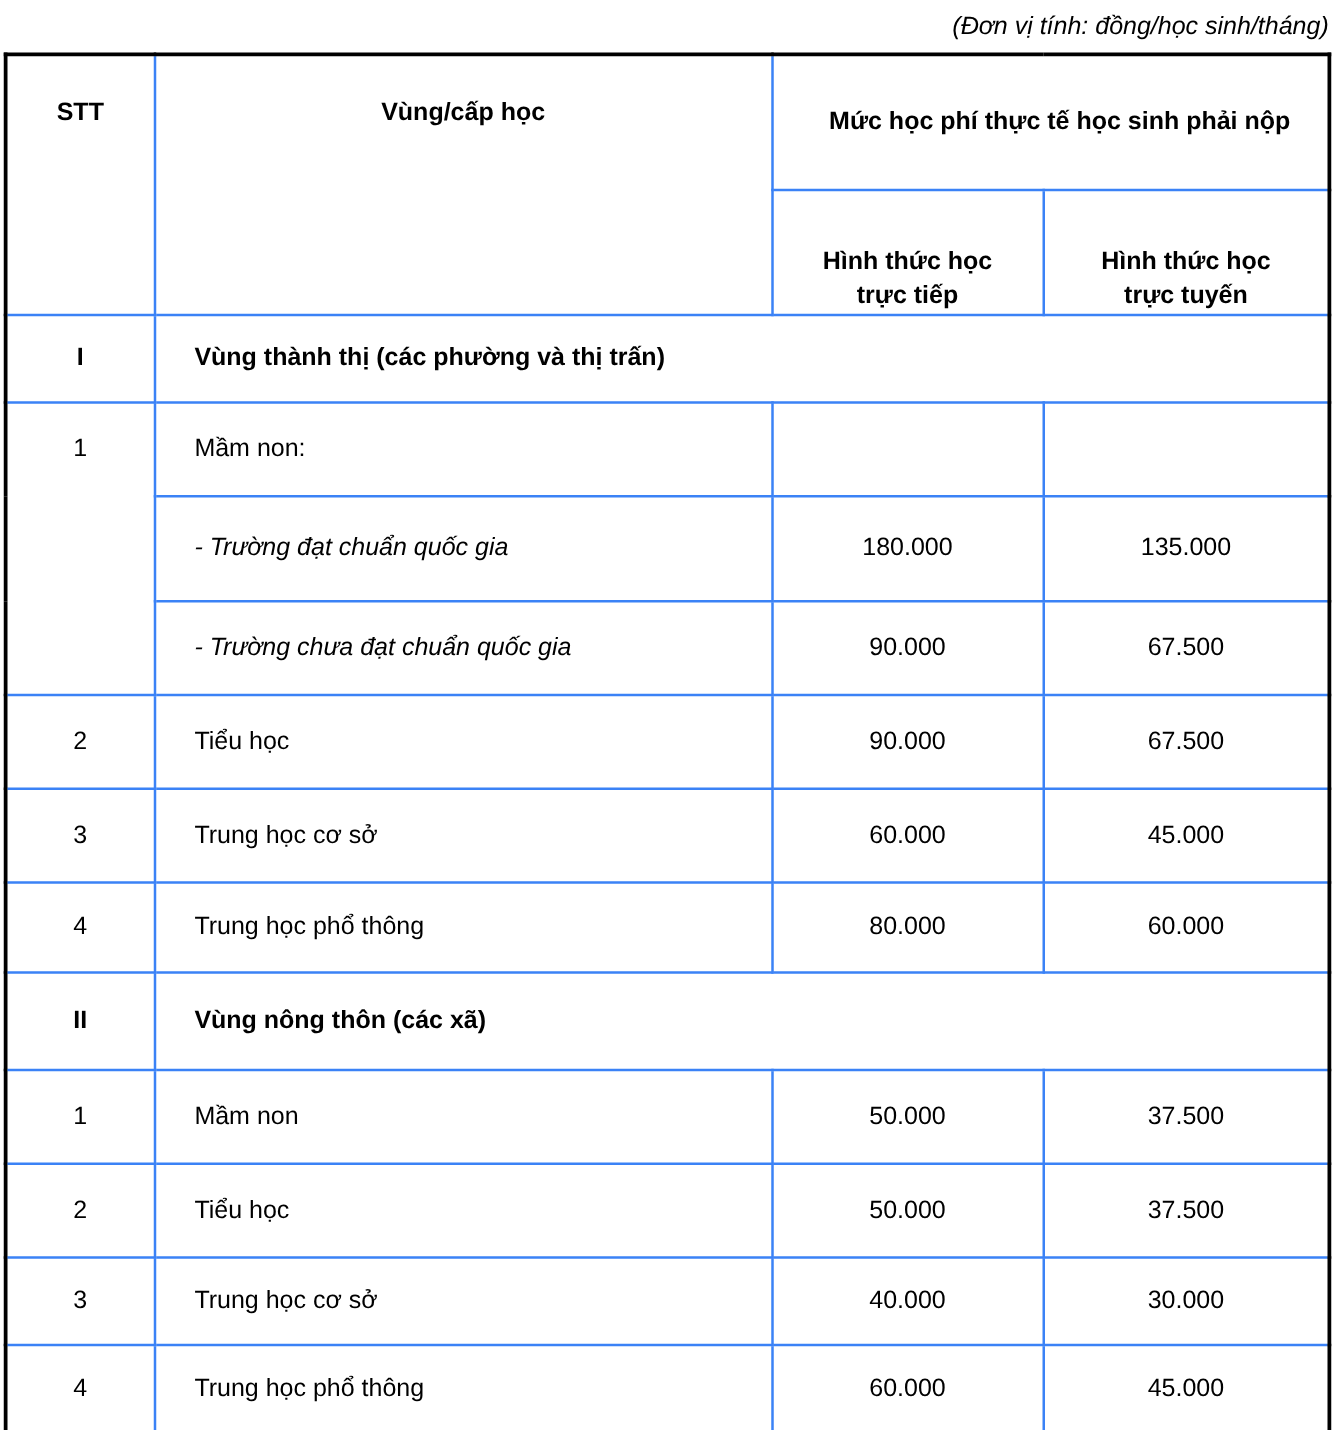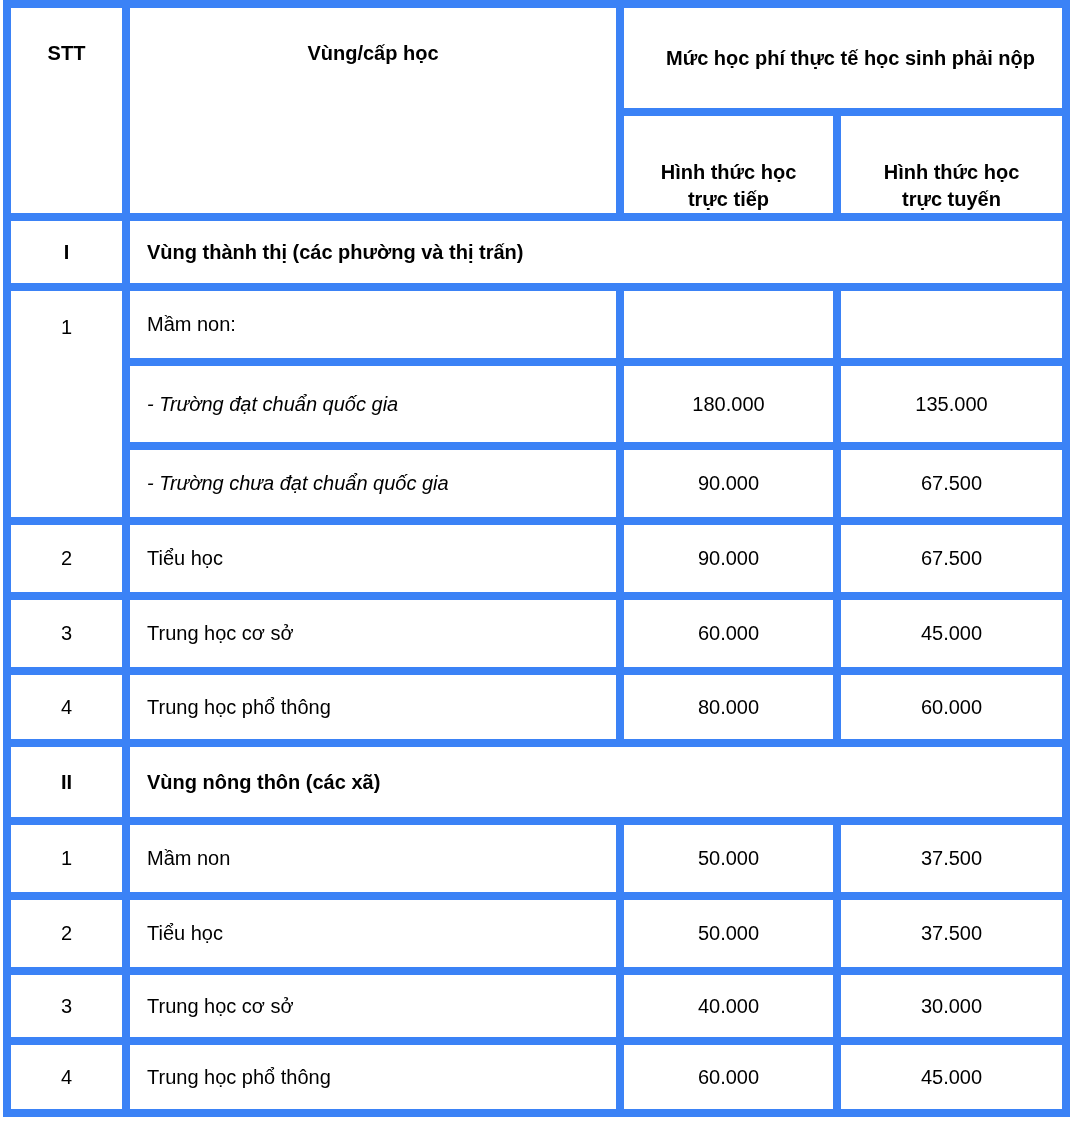--- a/index.html
+++ b/index.html
@@ -25,21 +25,21 @@
   }
   table.fee-table {
     border-collapse: collapse;
     table-layout: fixed;
     width: 1059px;
     margin-left: 3px;
     border: 3px solid #000000;
   }
   .fee-table th,
   .fee-table td {
-    border: 8px solid #3b82f6;
+    border: 2px solid #3b82f6;
     font-size: 20px;
     line-height: 1.35;
     vertical-align: middle;
     padding: 0;
     background: #ffffff;
     overflow: hidden;
   }
   .fee-table th {
     font-weight: bold;
     text-align: center;
@@ -60,34 +60,35 @@
   }
   td.stt-cell {
     text-align: center;
   }
   td.stt-merged {
     vertical-align: top;
     padding-top: 23px;
   }
   td.cat-cell {
     text-align: left;
-    padding-left: 17px;
+    padding-left: 31px;
     padding-right: 10px;
   }
   td.val-cell {
     text-align: center;
   }
   .bold { font-weight: bold; }
   .italic { font-style: italic; }
 </style>
 </head>
 <body>
 
 <div class="page">
 
+  <div class="unit-note">(Đơn vị tính: đồng/học sinh/tháng)</div>
 
   <table class="fee-table">
     <colgroup>
       <col style="width:119px">
       <col style="width:494px">
       <col style="width:217px">
       <col style="width:229px">
     </colgroup>
 
     <tbody>

